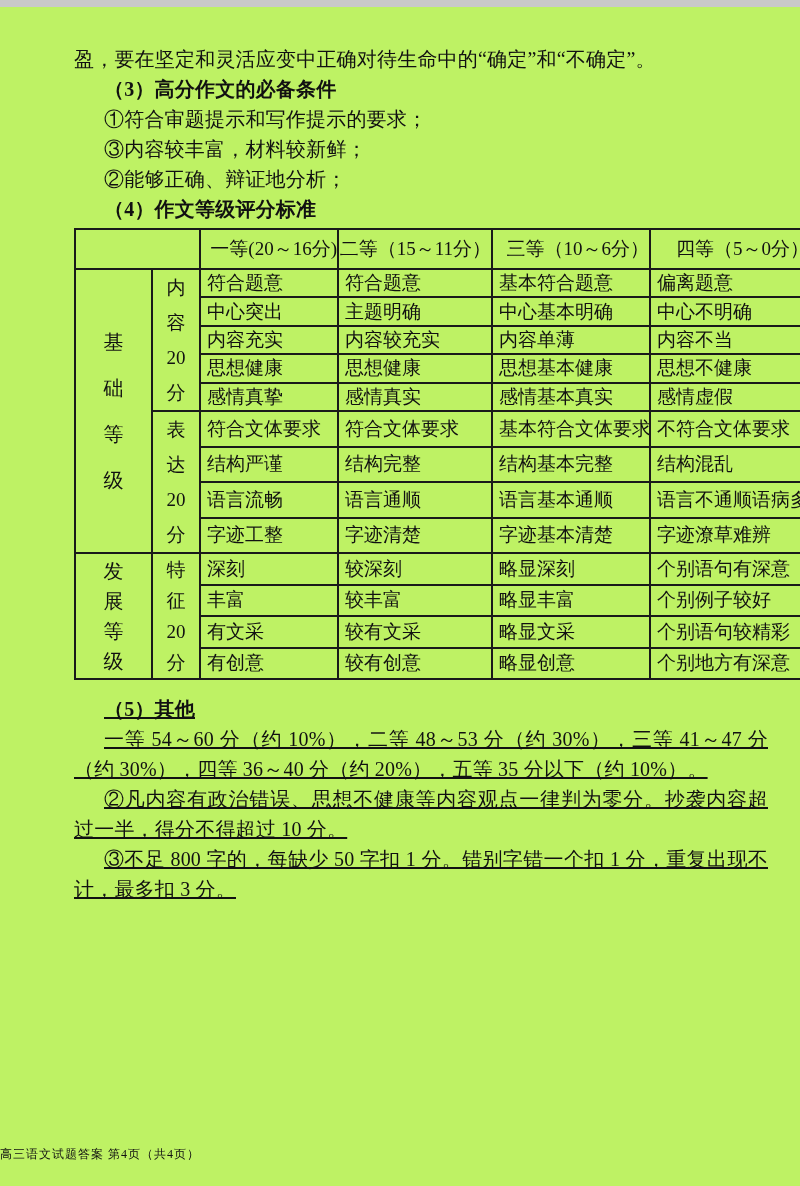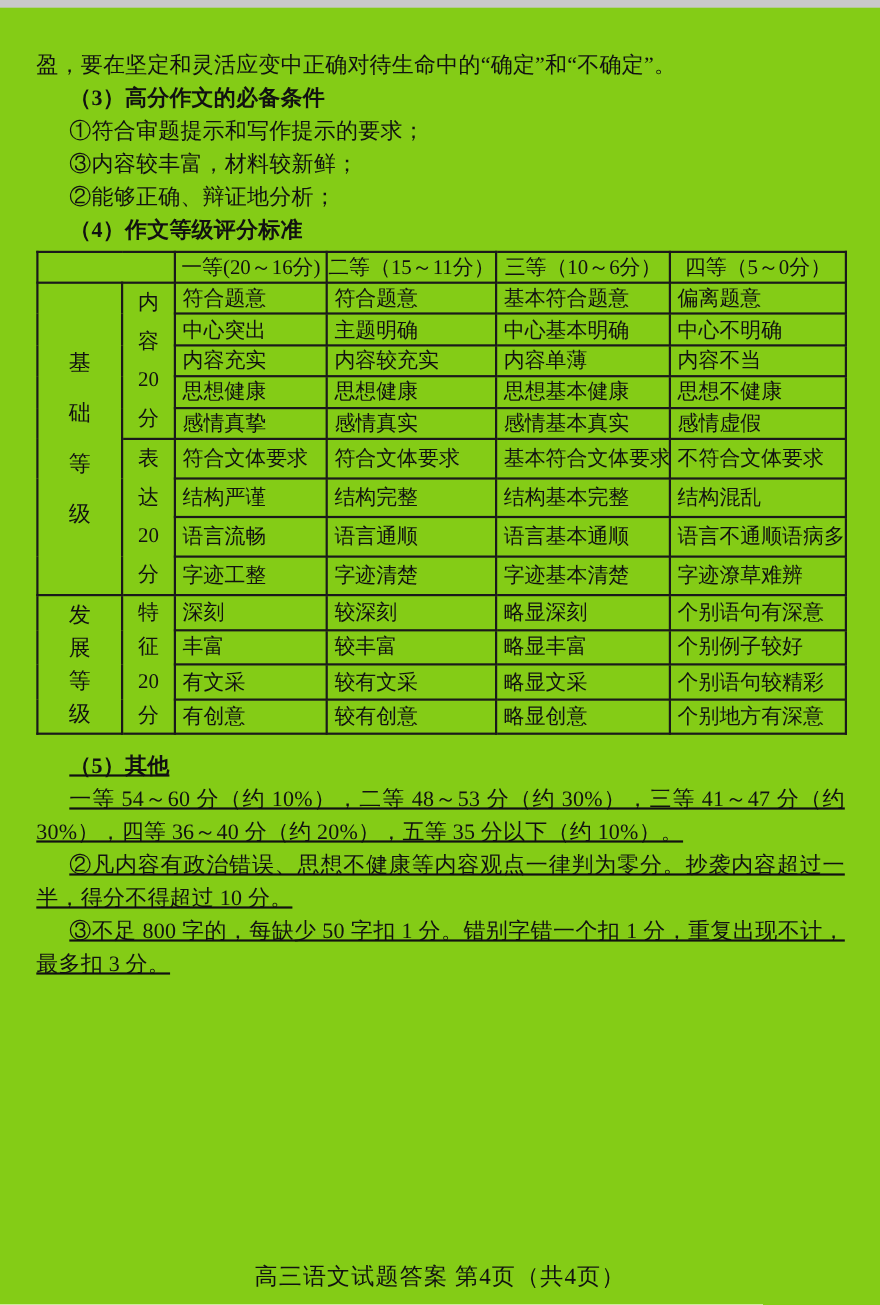--- a/index.html
+++ b/index.html
@@ -6,22 +6,23 @@
   html, body { background: #ffffff; }
   body {
     font-family: "Liberation Serif", "DejaVu Serif", serif;
     color: #111111;
     width: 800px;
   }
   .page {
     position: relative;
     width: 800px;
     height: 1186px;
-    background: #84cc16;
+    background: #bef264;
     overflow: hidden;
+    padding-left: 41px;
   }
   .scan-edge-top {
     position: absolute;
     top: 0; left: 0;
     width: 100%; height: 7px;
     background: #c9c9c9;
   }
   .content {
     padding: 44px 32px 0 33px;
   }
@@ -39,22 +40,22 @@
     width: 735px;
     table-layout: fixed;
     font-size: 19px;
   }
   table.rubric td, table.rubric th {
     border: 2px solid #1a1a1a;
     font-weight: normal;
     overflow: hidden;
   }
   table.rubric th.grade-head {
-    height: 28px;
-    text-align: center;
+    height: 40px;
+    text-align: right;
     vertical-align: middle;
     white-space: nowrap;
   }
   table.rubric td.cell {
     height: 22px;
     padding: 0 4px 0 6px;
     vertical-align: middle;
     text-align: left;
     white-space: nowrap;
   }
@@ -66,22 +67,22 @@
   td.vlabel.group-label { line-height: 46px; font-size: 20px; }
   td.vlabel.group-label-dev { line-height: 30px; font-size: 20px; }
   td.vlabel.sub-label { line-height: 35px; }
   td.vlabel.sub-label-4 { line-height: 31px; }
   .other-section { margin-top: 14px; text-decoration: underline; }
   .footer {
     position: absolute;
     top: 1146px;
     left: 0;
     width: 100%;
-    text-align: center;
-    font-size: 21px;
+    text-align: left;
+    font-size: 12px;
     letter-spacing: 1px;
   }
 </style>
 </head>
 <body>
 
 <div class="page">
   <div class="scan-edge-top"></div>
 
   <div class="content">

